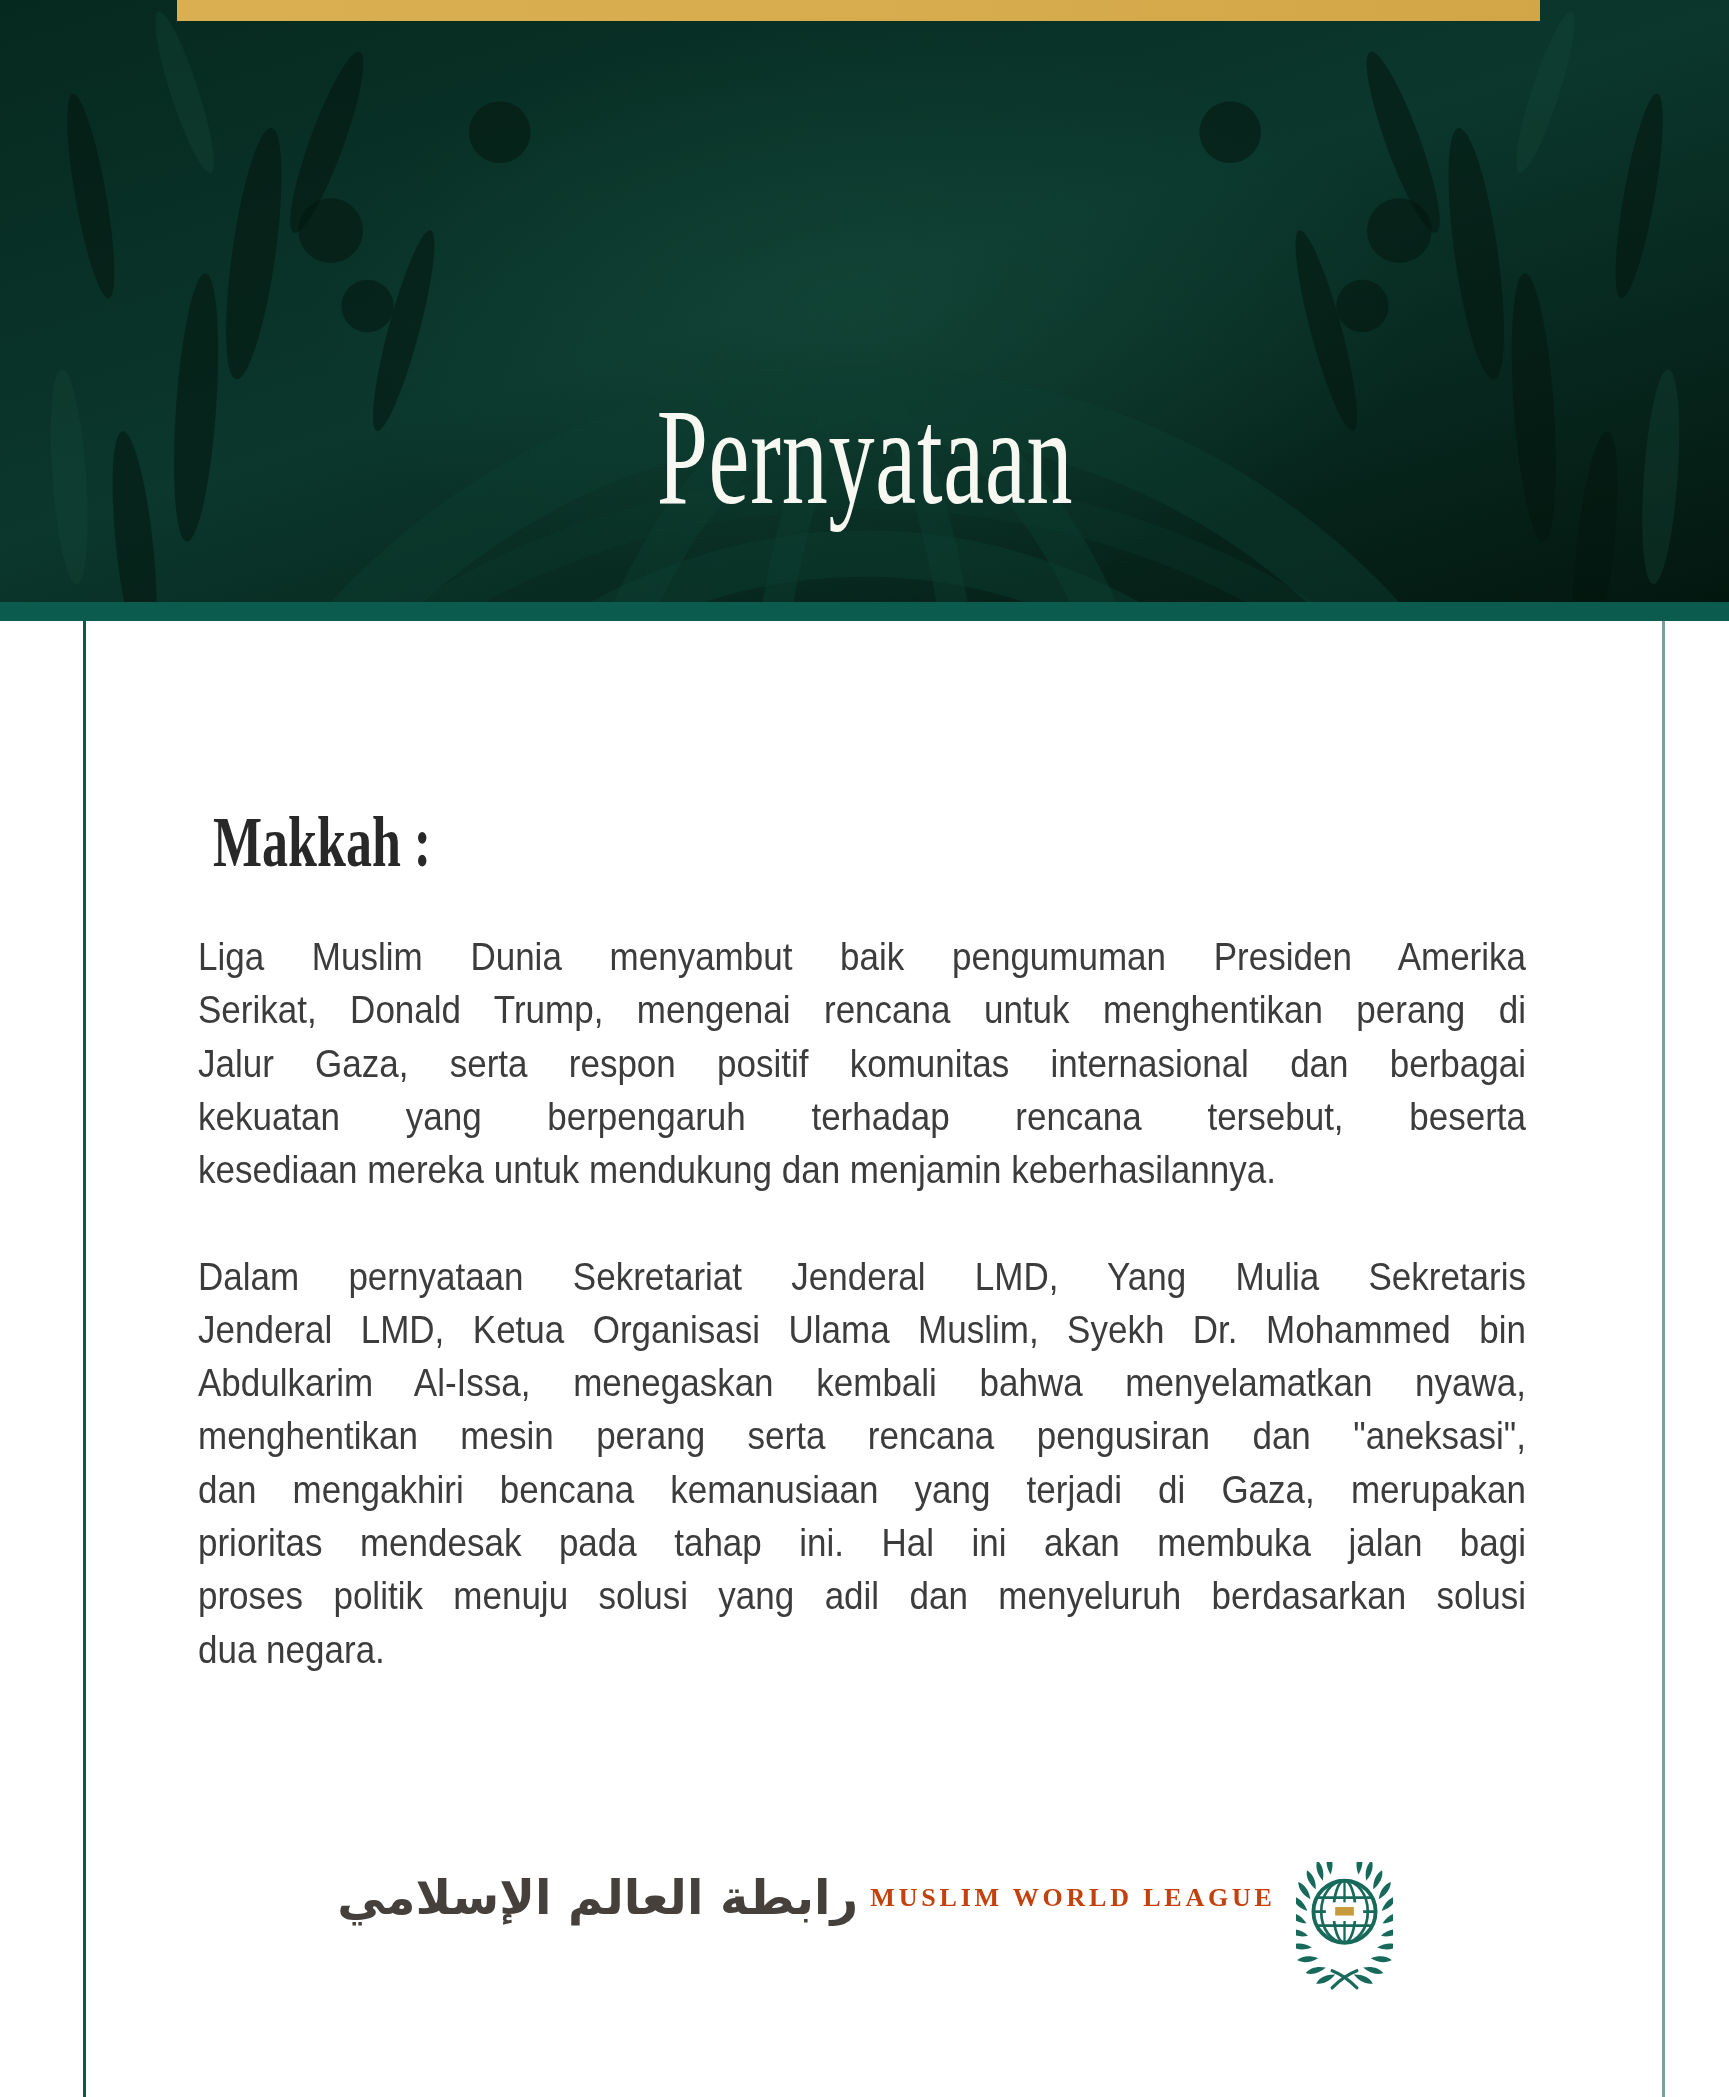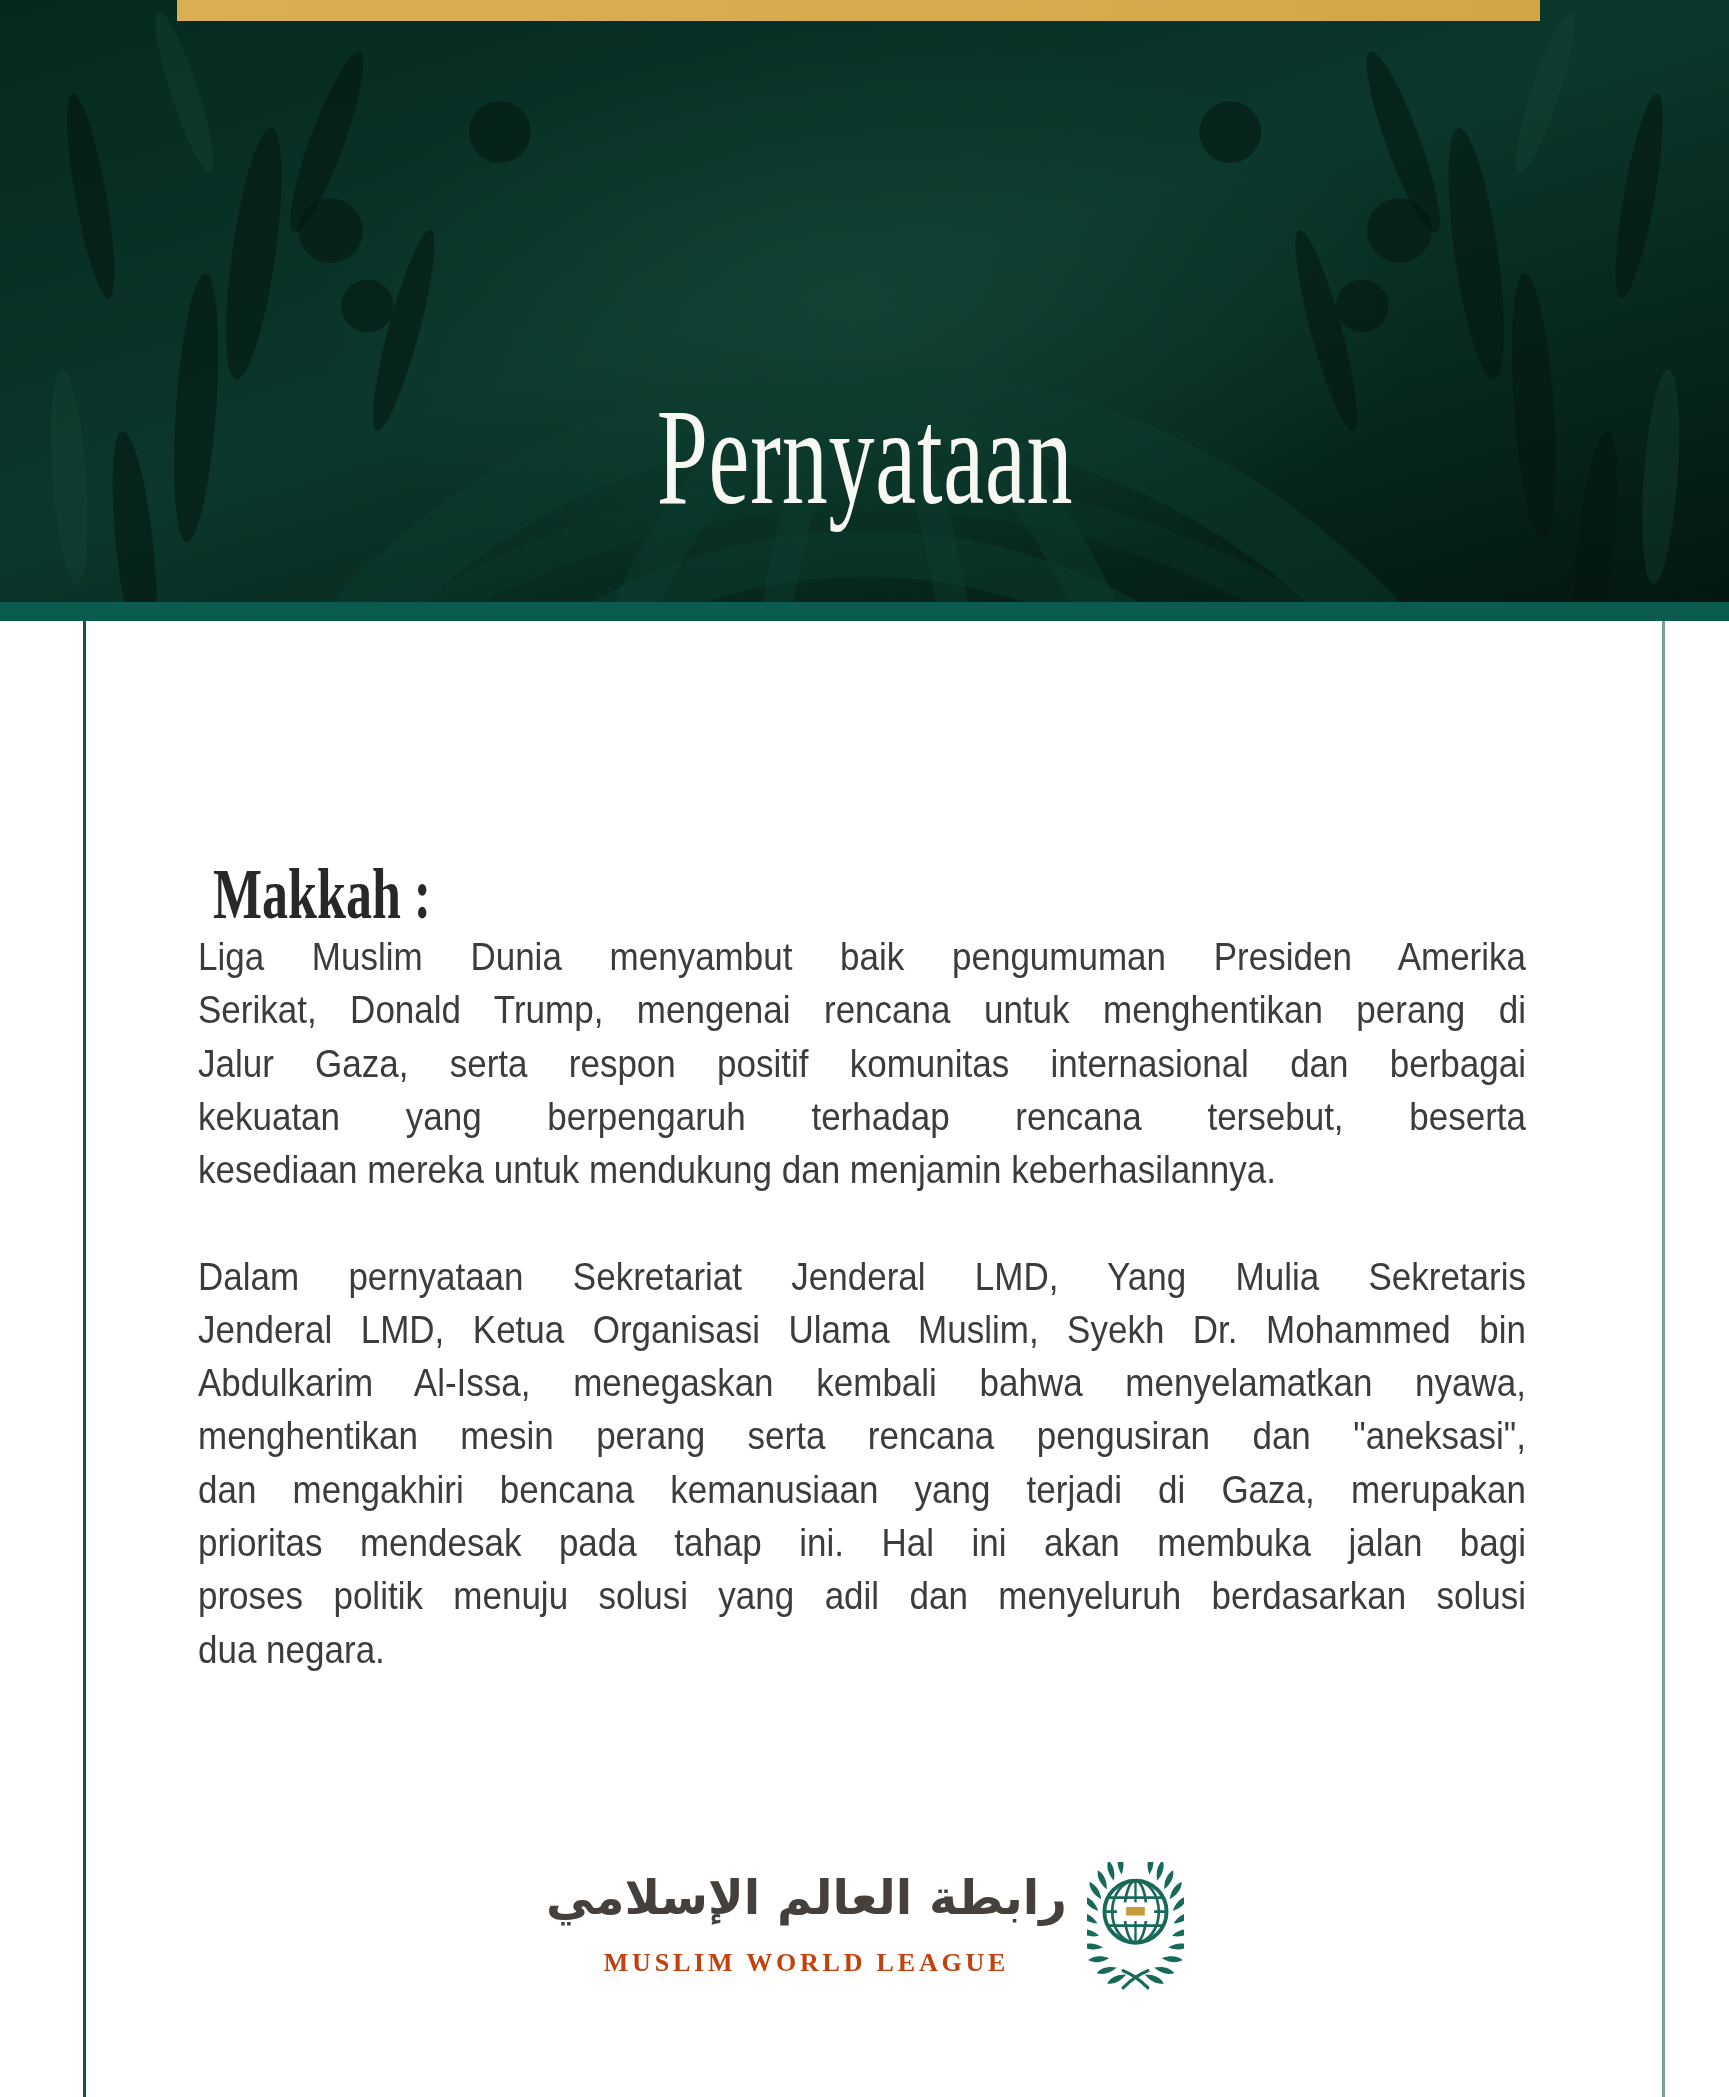--- a/index.html
+++ b/index.html
@@ -62,21 +62,21 @@
   .rule-right {
     position: absolute;
     left: 1662px; top: 621px; bottom: 0;
     width: 3.1px;
     background: #73a39a;
   }
 
   
   .city-heading {
     position: absolute;
-    left: 213px; top: 852px;
+    left: 213px; top: 800px;
   }
   .city-heading span {
     display: inline-block;
     font-family: "Liberation Serif", serif;
     font-weight: bold;
     font-size: 52px;
     color: #282828;
     transform: scaleY(1.4);
     transform-origin: 0 0;
   }
@@ -106,21 +106,21 @@
   .logo-row {
     position: absolute;
     left: 0; right: 0; top: 1859px;
     display: flex;
     justify-content: center;
     align-items: flex-start;
     gap: 20px;
   }
   .logo-textcol {
     display: flex;
-    flex-direction: column;
+    flex-direction: row;
     align-items: center;
     gap: 12.3px;
   }
   .logo-arabic {
     font-family: "DejaVu Sans", sans-serif;
     font-weight: bold;
     font-size: 48px;
     line-height: 77px;
     color: #45403b;
     direction: rtl;

